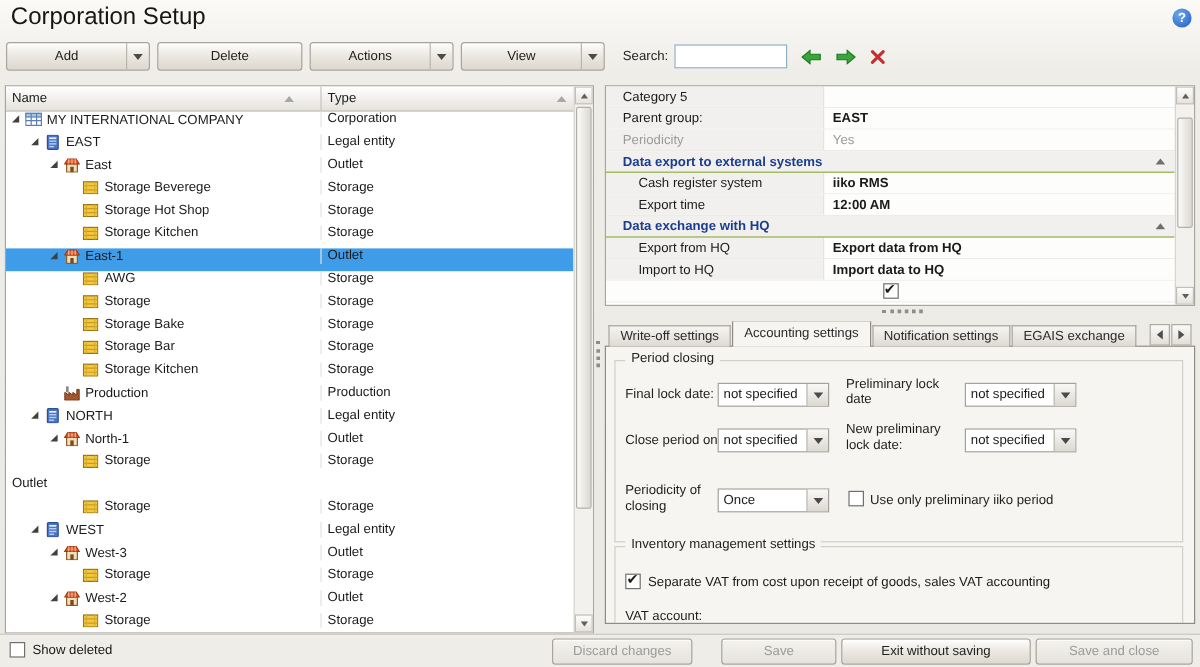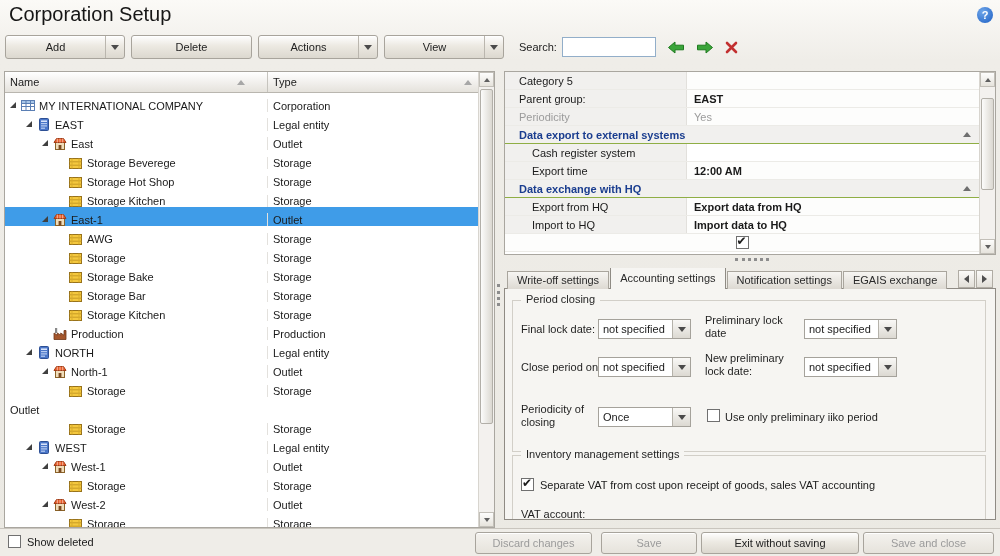--- a/index.html
+++ b/index.html
@@ -30,21 +30,21 @@
 
   
   .tree-panel{position:absolute;left:4px;top:71px;width:491px;height:457px;background:#fff;border:1px solid #a9a69f;box-sizing:border-box;overflow:hidden}
   .tree-header{position:absolute;left:0;top:0;right:0;height:20px;display:flex;
     background:linear-gradient(#ffffff,#e5e2dc);border-bottom:1px solid #b9b6af}
   .th{display:flex;align-items:center;padding-left:5px;box-sizing:border-box;overflow:hidden}
   .th.name{width:263px;border-right:1px solid #c6c4be}
   .th.type{flex:1}
   .sort{width:0;height:0;border-left:4px solid transparent;border-right:4px solid transparent;border-bottom:5px solid #a7a7a7;margin-left:auto;margin-right:22px}
   .tree-body{position:absolute;left:0;top:21px;right:16px;bottom:0;overflow:hidden}
-  .trow{height:19px;display:flex;align-items:flex-end;cursor:default}
+  .trow{height:19px;display:flex;align-items:flex-start;cursor:default}
   .trow.sel{background:#3f9ce8}
   .c-name{width:263px;display:flex;align-items:center;border-right:1px solid #e3e1dd;box-sizing:border-box;padding-left:3px;overflow:hidden;white-space:nowrap}
   .c-type{flex:1;display:flex;align-items:center;padding-left:5px;overflow:hidden;white-space:nowrap}
   .ind{display:inline-block;height:1px;flex:none}
   .expander{width:11px;height:11px;display:inline-block;position:relative;flex:none;margin-right:1px}
   .expander.open::after{content:"";position:absolute;left:2px;top:2px;width:0;height:0;
     border-left:6px solid transparent;border-bottom:6px solid #404040}
   .ticon{width:15px;display:flex;align-items:center;justify-content:center;flex:none;margin-right:4px}
   .tlabel{overflow:hidden;white-space:nowrap}
 
@@ -112,21 +112,21 @@
   .vat-row{position:absolute;left:8px;top:22px;display:flex;align-items:center;gap:6px;white-space:nowrap}
   .l-vatacct{left:8px;top:52px}
 
   
   .footer{position:absolute;left:0;right:0;bottom:0;height:28px;background:#efede8;border-top:1px solid #c9c5be;box-sizing:border-box}
   .show-del{position:absolute;left:8px;top:6px;display:flex;align-items:center;gap:6px}
   .fbtn{position:absolute;top:3px;height:22px;box-sizing:border-box;border:1px solid #a8a49c;border-radius:3px;
     background:linear-gradient(#fefefe,#ece9e2 45%,#dcd8cf);box-shadow:inset 0 1px 0 #fff;
     display:flex;align-items:center;justify-content:center;cursor:pointer;color:#222}
   .fbtn.disabled{color:#9b9b9b;background:linear-gradient(#f4f2ee,#e6e3dc);cursor:default}
-  #fb0{left:475px;width:117px}
+  #fb0{left:460px;width:117px}
   #fb1{left:601px;width:96px}
   #fb2{left:701px;width:158px}
   #fb3{left:863px;width:131px}
 </style>
 </head>
 <body>
 
 <div class="app">
 
   <div class="titlebar">
@@ -473,21 +473,21 @@
             <span class="ind" style="width: 32px;"></span>
             <span class="expander open"></span>
             <span class="ticon">
               <svg width="14" height="13" viewBox="0 0 14 13">
                 <rect x="2.5" y="5.5" width="9" height="7" fill="#f0ddba" stroke="#8a6228"></rect>
                 <path d="M1 5.5 L3.5 1.5 h7 L13 5.5 Z" fill="#e85c28" stroke="#a33b14"></path>
                 <path d="M4.3 1.5 V5.5 M7 1.5 V5.5 M9.7 1.5 V5.5" stroke="#ffffff" stroke-opacity="0.55"></path>
                 <rect x="5.6" y="8" width="2.8" height="4.5" fill="#7a4a20"></rect>
               </svg>
             </span>
-            <span class="tlabel">West-1</span>
+            <span class="tlabel">West-3</span>
           </div>
           <div class="c-type">Outlet</div>
         </div>
         <div class="trow">
           <div class="c-name">
             <span class="ind" style="width: 48px;"></span>
             <span class="expander"></span>
             <span class="ticon">
               <svg width="13" height="12" viewBox="0 0 13 12">
                 <rect x="0.5" y="1.5" width="12" height="10" fill="#f4c83e" stroke="#97721c"></rect>
@@ -557,20 +557,21 @@
         <div class="prow dis">
           <div class="pl">Periodicity</div>
           <div class="pv">Yes</div>
         </div>
         <div class="prow cat">
           <span class="cl">Data export to external systems</span>
           <span class="cat-arrow"></span>
         </div>
         <div class="prow">
           <div class="pl ind2">Cash register system</div>
+          <div class="pv bold">iiko RMS</div>
         </div>
         <div class="prow">
           <div class="pl ind2">Export time</div>
           <div class="pv bold">12:00 AM</div>
         </div>
         <div class="prow cat">
           <span class="cl">Data exchange with HQ</span>
           <span class="cat-arrow"></span>
         </div>
         <div class="prow">

